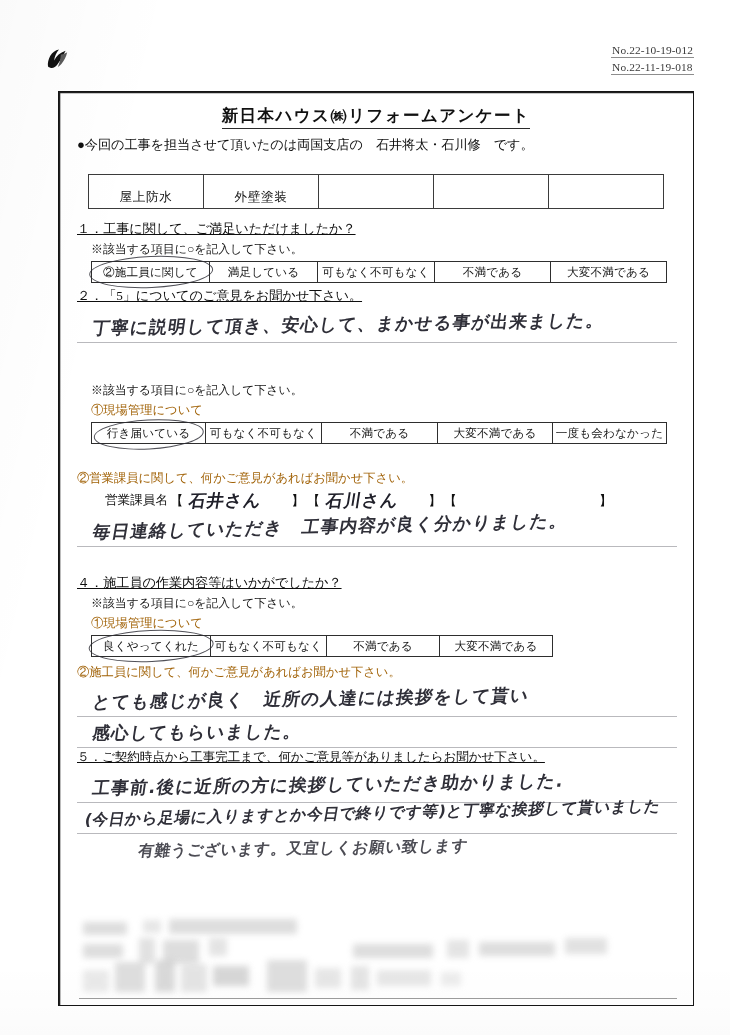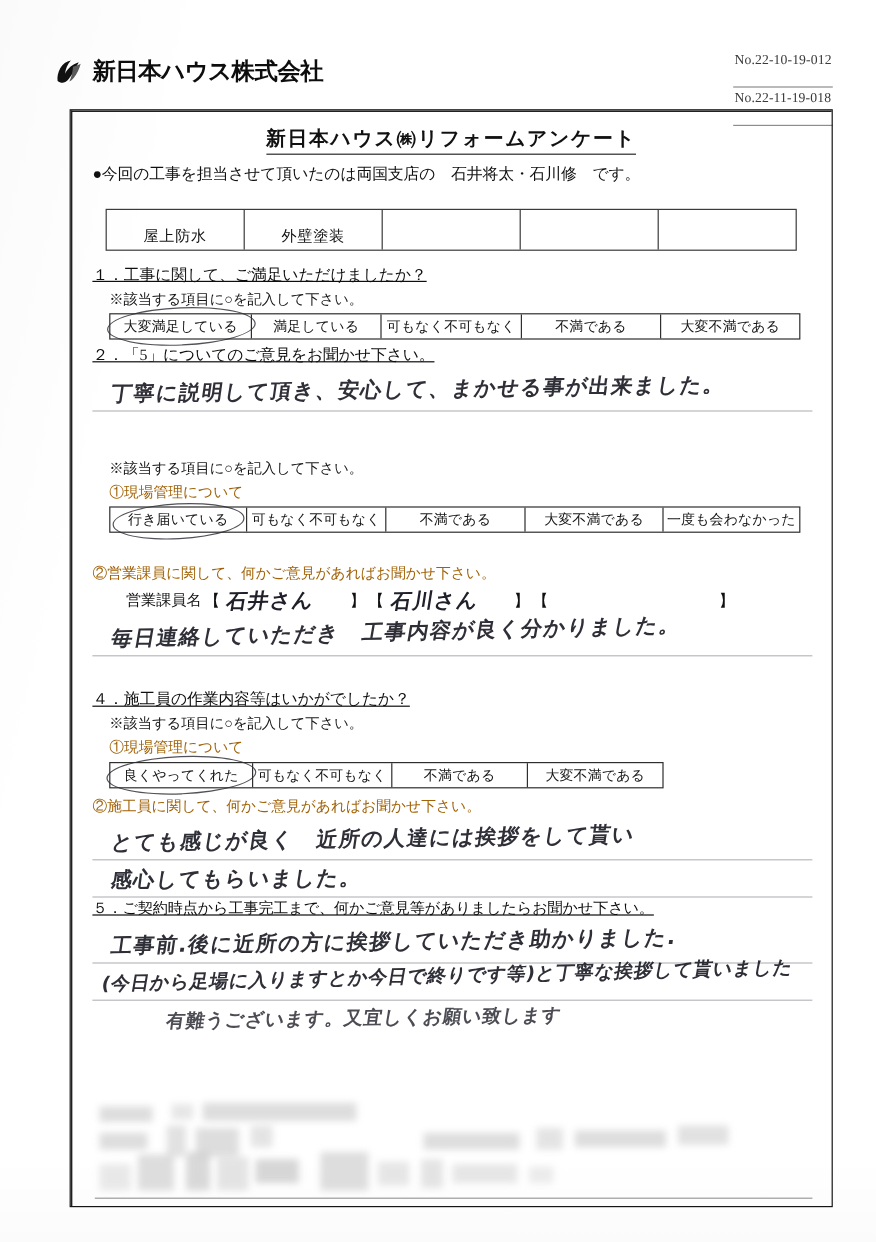--- a/index.html
+++ b/index.html
@@ -59,21 +59,21 @@
     right: 36px;
     top: 44px;
     text-align: left;
     font-family: "Liberation Serif", serif;
     font-size: 11.4px;
     color: #3a3a3a;
     letter-spacing: 0.1px;
   }
   .refno {
     border-bottom: 1px solid #8d8d8d;
-    padding: 0 1px 16px 1px;
+    padding: 0 1px 1px 1px;
     margin-bottom: 3px;
     white-space: nowrap;
   }
 
   
   .form-frame {
     position: absolute;
     left: 58px;
     top: 91px;
     width: 634px;
@@ -296,21 +296,20 @@
 <div id="page">
   <div id="paper-tone"></div>
 
   <div class="letterhead">
     <span class="logo-mark">
       <svg width="26" height="26" viewBox="0 0 26 26" aria-hidden="true">
         <path d="M4 20.5 C3 13.5 7.5 4.5 15 3.4 C12.2 6.8 10.6 10.4 10.2 14.4 C12.4 10 16 6.6 21.6 4.8 C19.2 9.2 16.4 14.6 13.4 18.6 C10.8 22 7.4 23.2 4 20.5 Z" fill="#111"></path>
         <path d="M16.8 8.6 C19.6 8.0 21.8 7.1 23.2 6.2 C22.2 10.4 20.2 14.6 17.4 18.0 C16.2 19.4 15.0 20.4 13.8 21.0 C15.6 17.2 16.6 12.9 16.8 8.6 Z" fill="#5a5a5a"></path>
       </svg>
     </span>
-    <span class="corp-name">新日本ハウス株式会社</span>
   </div>
 
   <div class="refnos">
     <div class="refno">No.22-10-19-012</div>
     <div class="refno">No.22-11-19-018</div>
   </div>
 
   <div class="form-frame">
 
     <div class="title-wrap">
@@ -325,21 +324,21 @@
       <div class="worktype-cell"></div>
       <div class="worktype-cell"></div>
       <div class="worktype-cell"></div>
     </div>
 
     <div class="q" style="top:128px;">
       <div class="q-head">１．工事に関して、ご満足いただけましたか？</div>
       <div class="q-note">※該当する項目に○を記入して下さい。</div>
       <div class="opt-table" style="width:574px;">
         <div class="opt-cell" style="width:117px;">
-          <span>大変満足している</span>
+          <span>②施工員に関して</span>
           <span class="circle-mark"></span>
         </div>
         <div class="opt-cell" style="width:107px;">
           <span>満足している</span>
         </div>
         <div class="opt-cell" style="width:116px;">
           <span>可もなく不可もなく</span>
         </div>
         <div class="opt-cell" style="width:115px;">
           <span>不満である</span>

